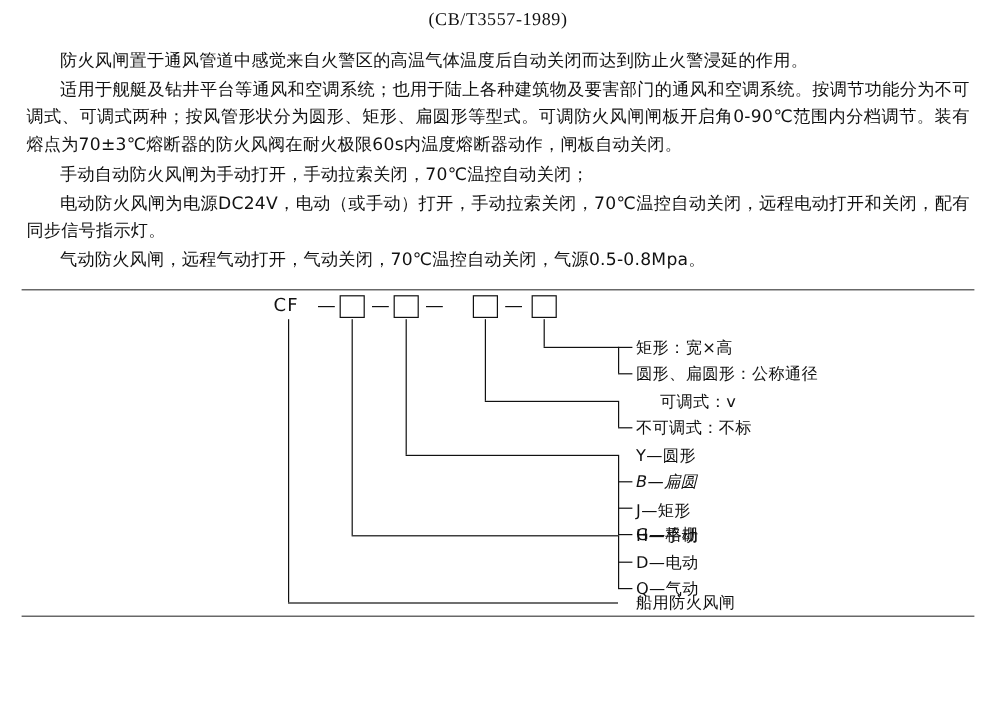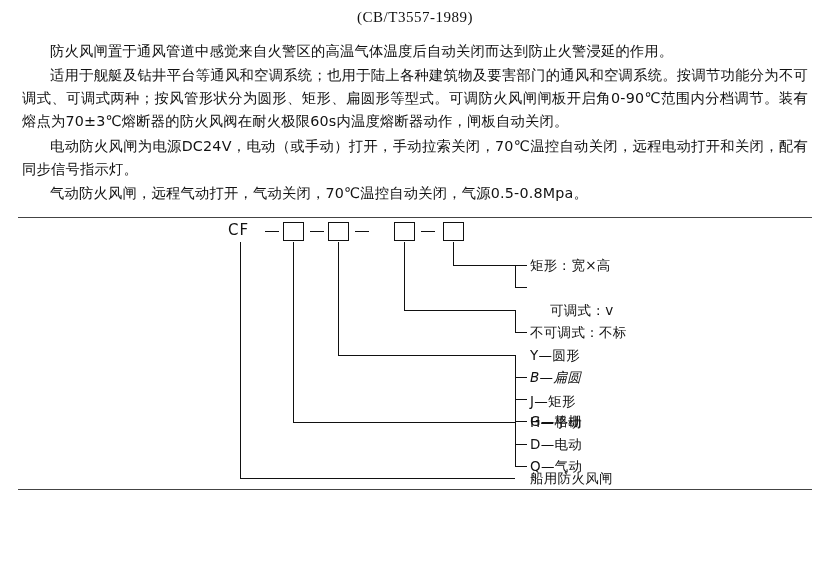--- a/index.html
+++ b/index.html
@@ -107,20 +107,21 @@
 </head>
 <body>
 
 <div class="page">
 
   <div class="subtitle">(CB/T3557-1989)</div>
 
   <div class="body-text">
     <p>防火风闸置于通风管道中感觉来自火警区的高温气体温度后自动关闭而达到防止火警浸延的作用。</p>
     <p>适用于舰艇及钻井平台等通风和空调系统；也用于陆上各种建筑物及要害部门的通风和空调系统。按调节功能分为不可调式、可调式两种；按风管形状分为圆形、矩形、扁圆形等型式。可调防火风闸闸板开启角0-90℃范围内分档调节。装有熔点为70±3℃熔断器的防火风阀在耐火极限60s内温度熔断器动作，闸板自动关闭。</p>
+    <p>手动自动防火风闸为手动打开，手动拉索关闭，70℃温控自动关闭；</p>
     <p>电动防火风闸为电源DC24V，电动（或手动）打开，手动拉索关闭，70℃温控自动关闭，远程电动打开和关闭，配有同步信号指示灯。</p>
     <p>气动防火风闸，远程气动打开，气动关闭，70℃温控自动关闭，气源0.5-0.8Mpa。</p>
   </div>
 
   <div class="diagram">
 
     <div class="rule-top" style="top:-4px;"></div>
     <div class="rule-bottom" style="top:268px;"></div>
 
     <div class="cf-label">CF</div>
@@ -133,20 +134,21 @@
     <div class="box" style="left:394px;"></div>
     <div class="dash" style="left:421px;"></div>
     <div class="box" style="left:443px;"></div>
 
     <div class="vline" style="left:453px; top:21px; height:23px;"></div>
     <div class="hline" style="left:453px; top:44px; width:62px;"></div>
     <div class="vline" style="left:515px; top:44px; height:22px;"></div>
     <div class="hline" style="left:515px; top:44px; width:12px;"></div>
     <div class="hline" style="left:515px; top:66px; width:12px;"></div>
     <div class="leaf" style="left:530px; top:36px;">矩形：宽×高</div>
+    <div class="leaf" style="left:530px; top:58px;">圆形、扁圆形：公称通径</div>
 
     <div class="vline" style="left:404px; top:21px; height:68px;"></div>
     <div class="hline" style="left:404px; top:89px; width:111px;"></div>
     <div class="vline" style="left:515px; top:89px; height:22px;"></div>
     <div class="hline" style="left:515px; top:111px; width:12px;"></div>
     <div class="leaf" style="left:550px; top:81px;">可调式：v</div>
     <div class="leaf" style="left:530px; top:103px;">不可调式：不标</div>
 
     <div class="vline" style="left:338px; top:21px; height:113px;"></div>
     <div class="hline" style="left:338px; top:134px; width:177px;"></div>

